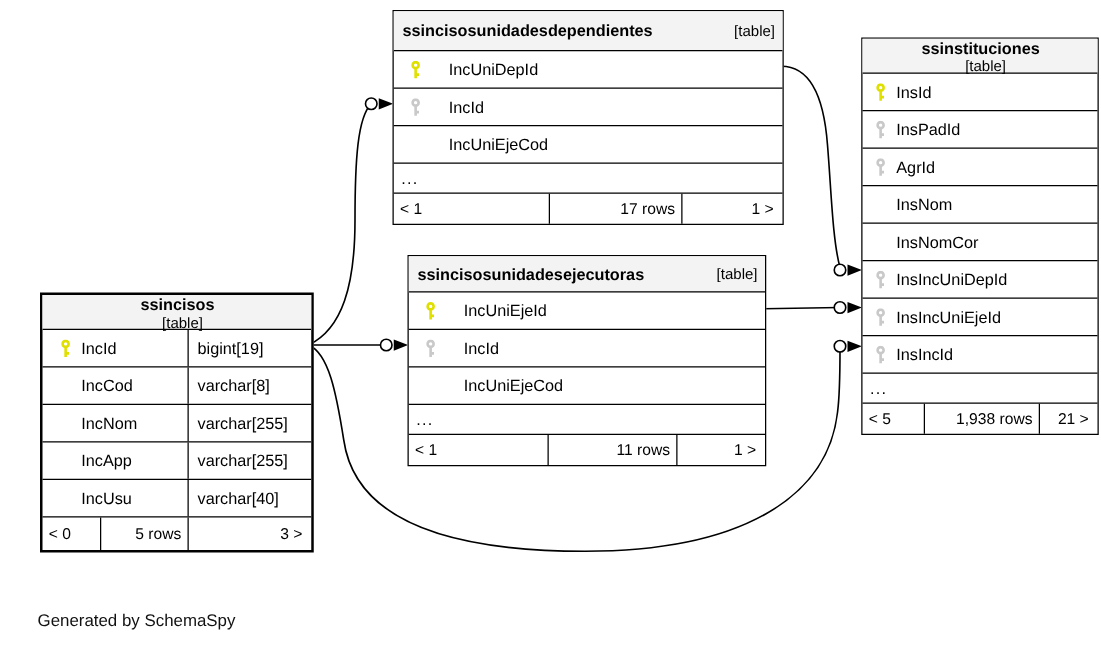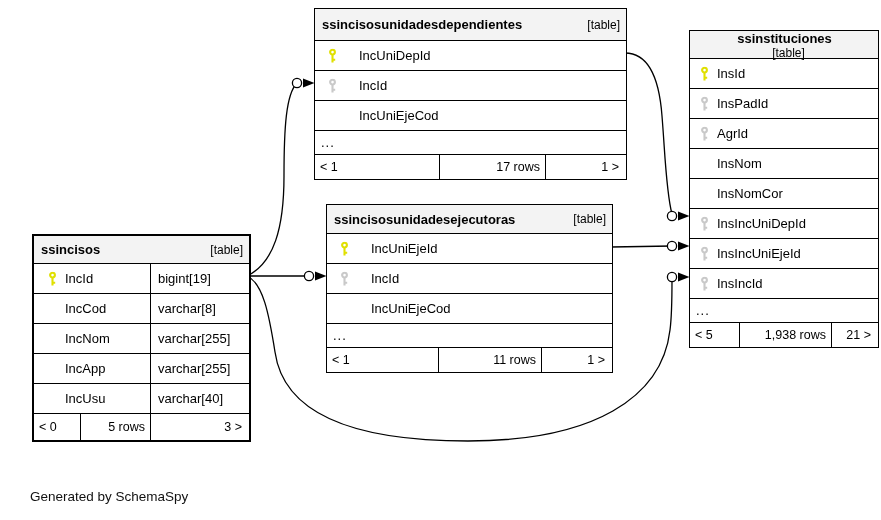--- a/index.html
+++ b/index.html
@@ -38,21 +38,21 @@
   .t-eje .thead{height:28px;}
   .t-eje .cname{padding-left:44px;}
   .t-eje .keyicon{left:12px;}
   .t-eje .fc1{width:112px;} .t-eje .fc2{width:103px;} .t-eje .fc3{flex:1;}
   .t-ins{left:673px;top:30px;width:188px;}
   .t-ins .thead{height:27px;flex-direction:column;}
   .t-ins .cname{padding-left:27px;}
   .t-ins .keyicon{left:9px;}
   .t-ins .fc1{width:50px;} .t-ins .fc2{width:92px;} .t-ins .fc3{flex:1;}
   .t-main{left:16px;top:234px;width:215px;}
-  .t-main .thead{height:27px;}
+  .t-main .thead{height:27px;flex-direction:column;}
   .t-main .cname{padding-left:31px;width:117px;box-sizing:border-box;align-self:stretch;display:flex;align-items:center;border-right:1px solid #000;}
   .t-main .keyicon{left:13px;}
   .t-main .ctype{padding-left:7px;}
   .t-main .fc1{width:47px;} .t-main .fc2{width:70px;} .t-main .fc3{flex:1;}
   .t-main .tfoot{height:26px;}
   .credit{position:absolute;left:14px;top:489px;font-size:13.5px;color:#111;z-index:2;}
 </style>
 </head>
 <body>
 

